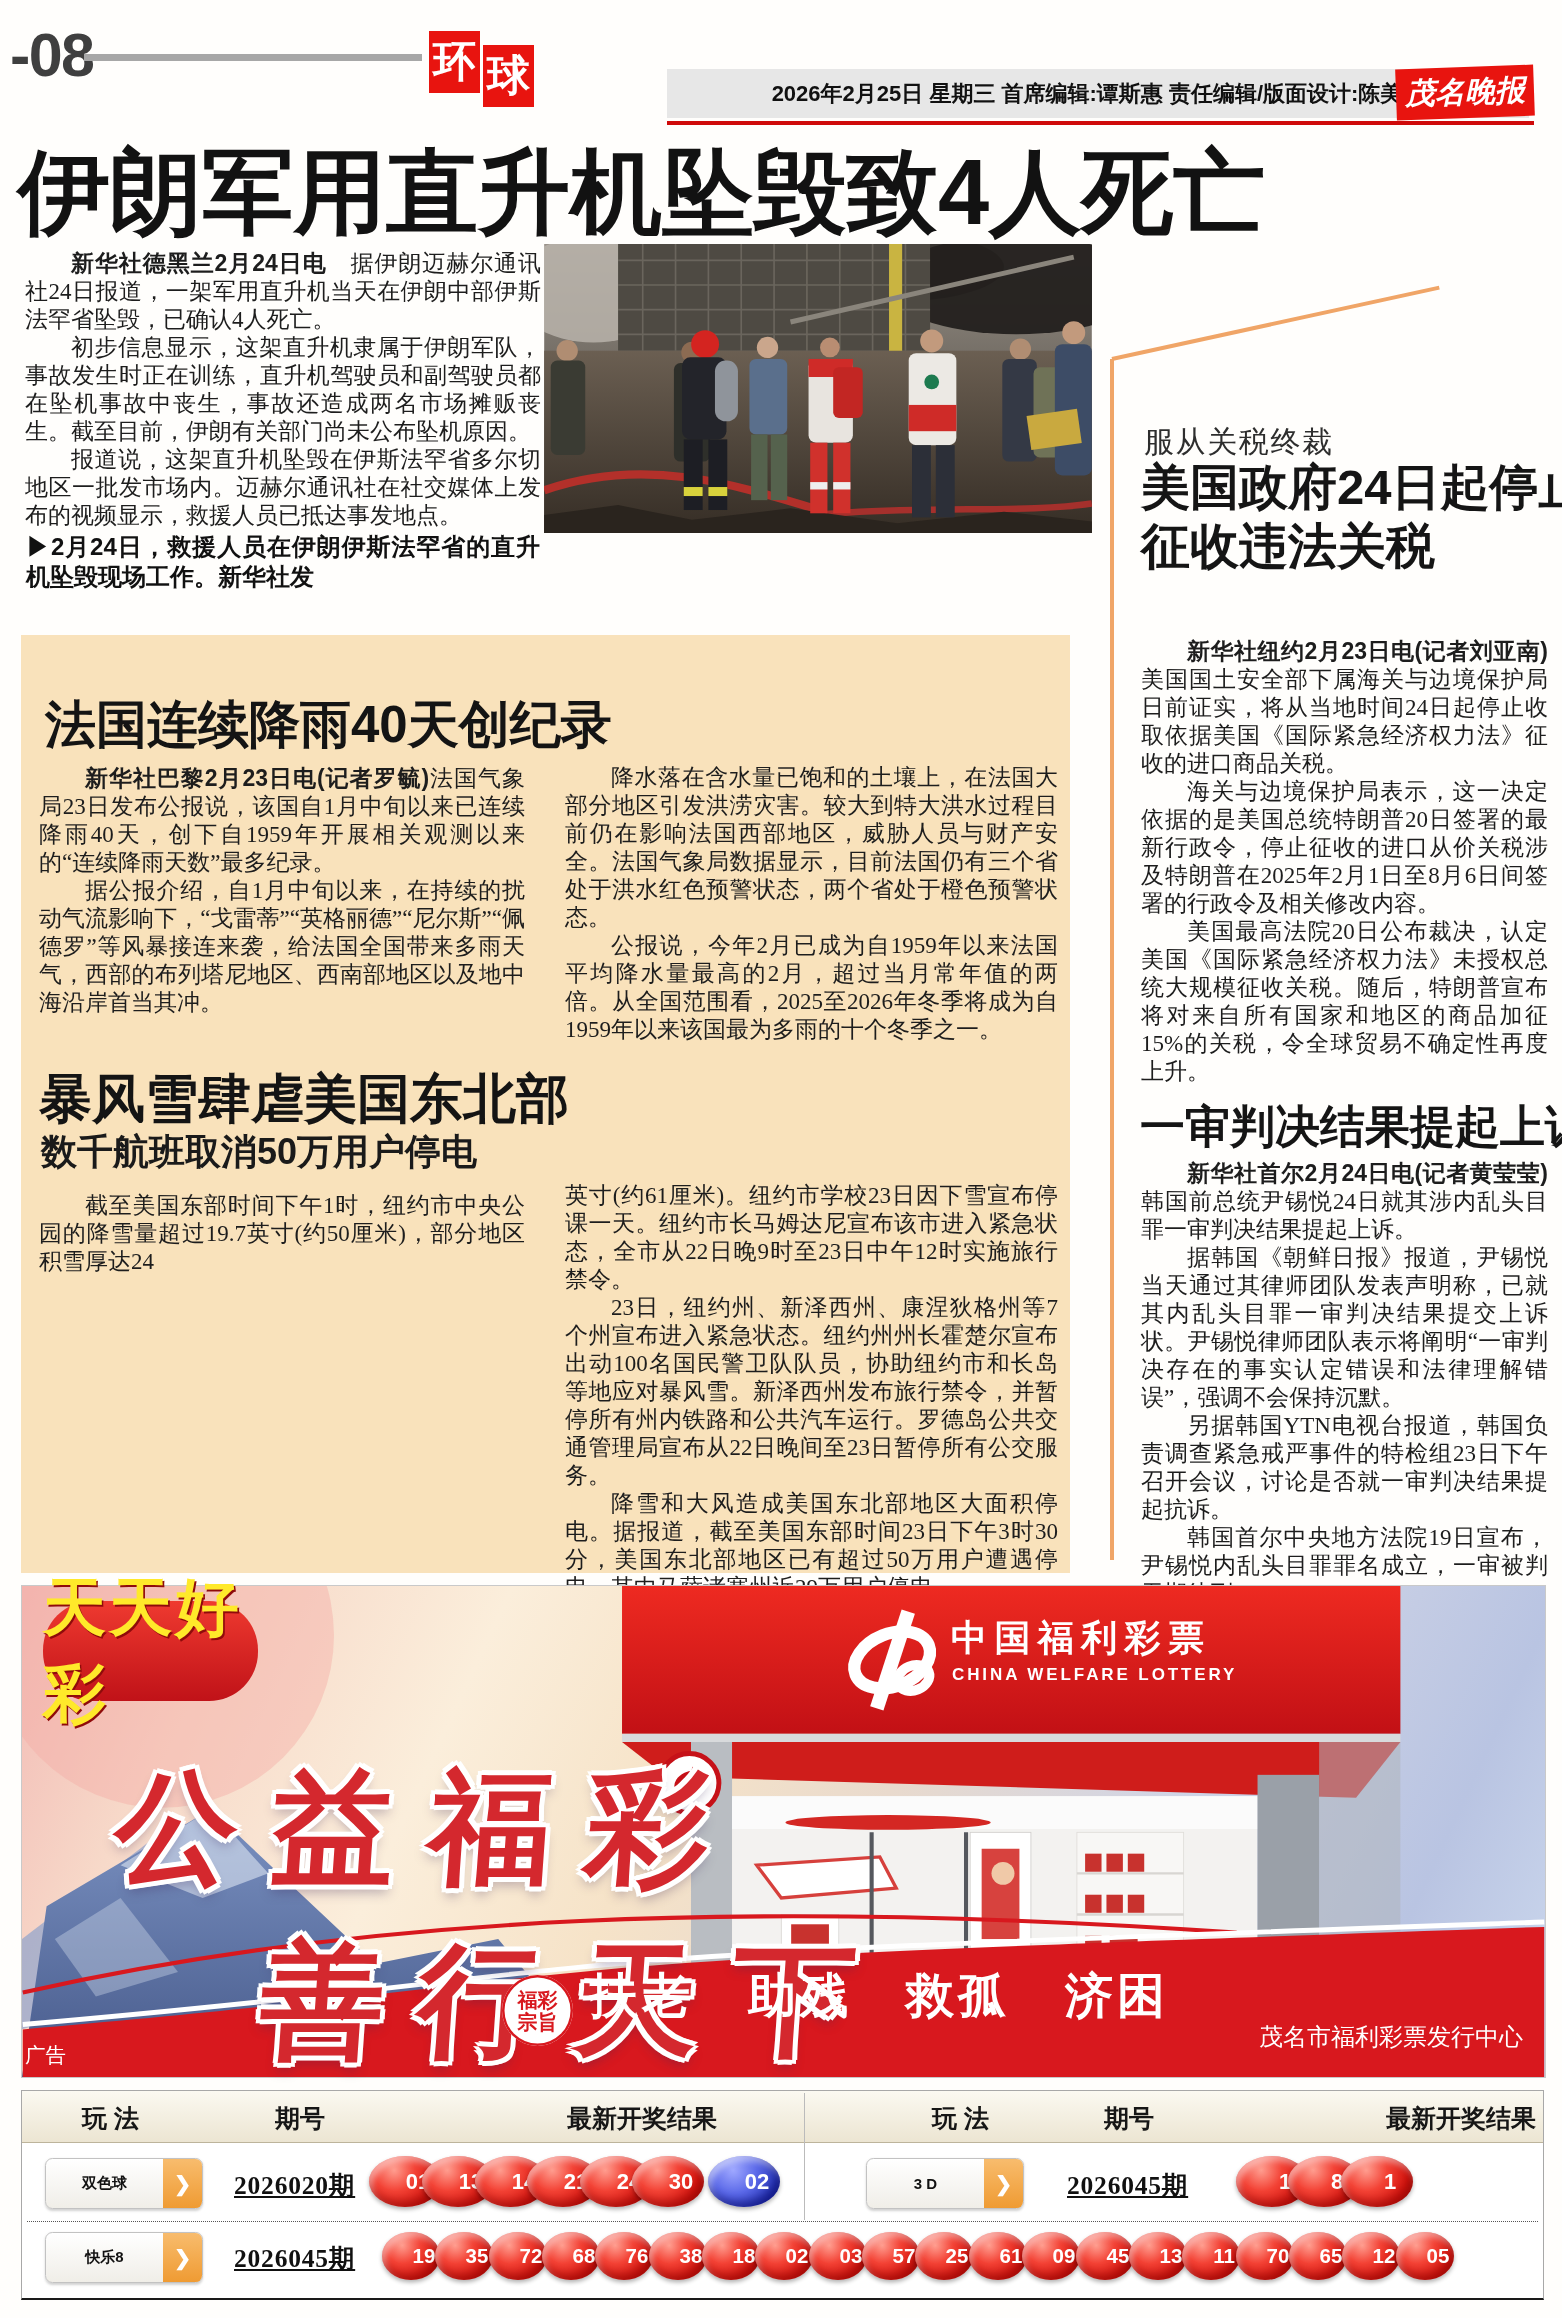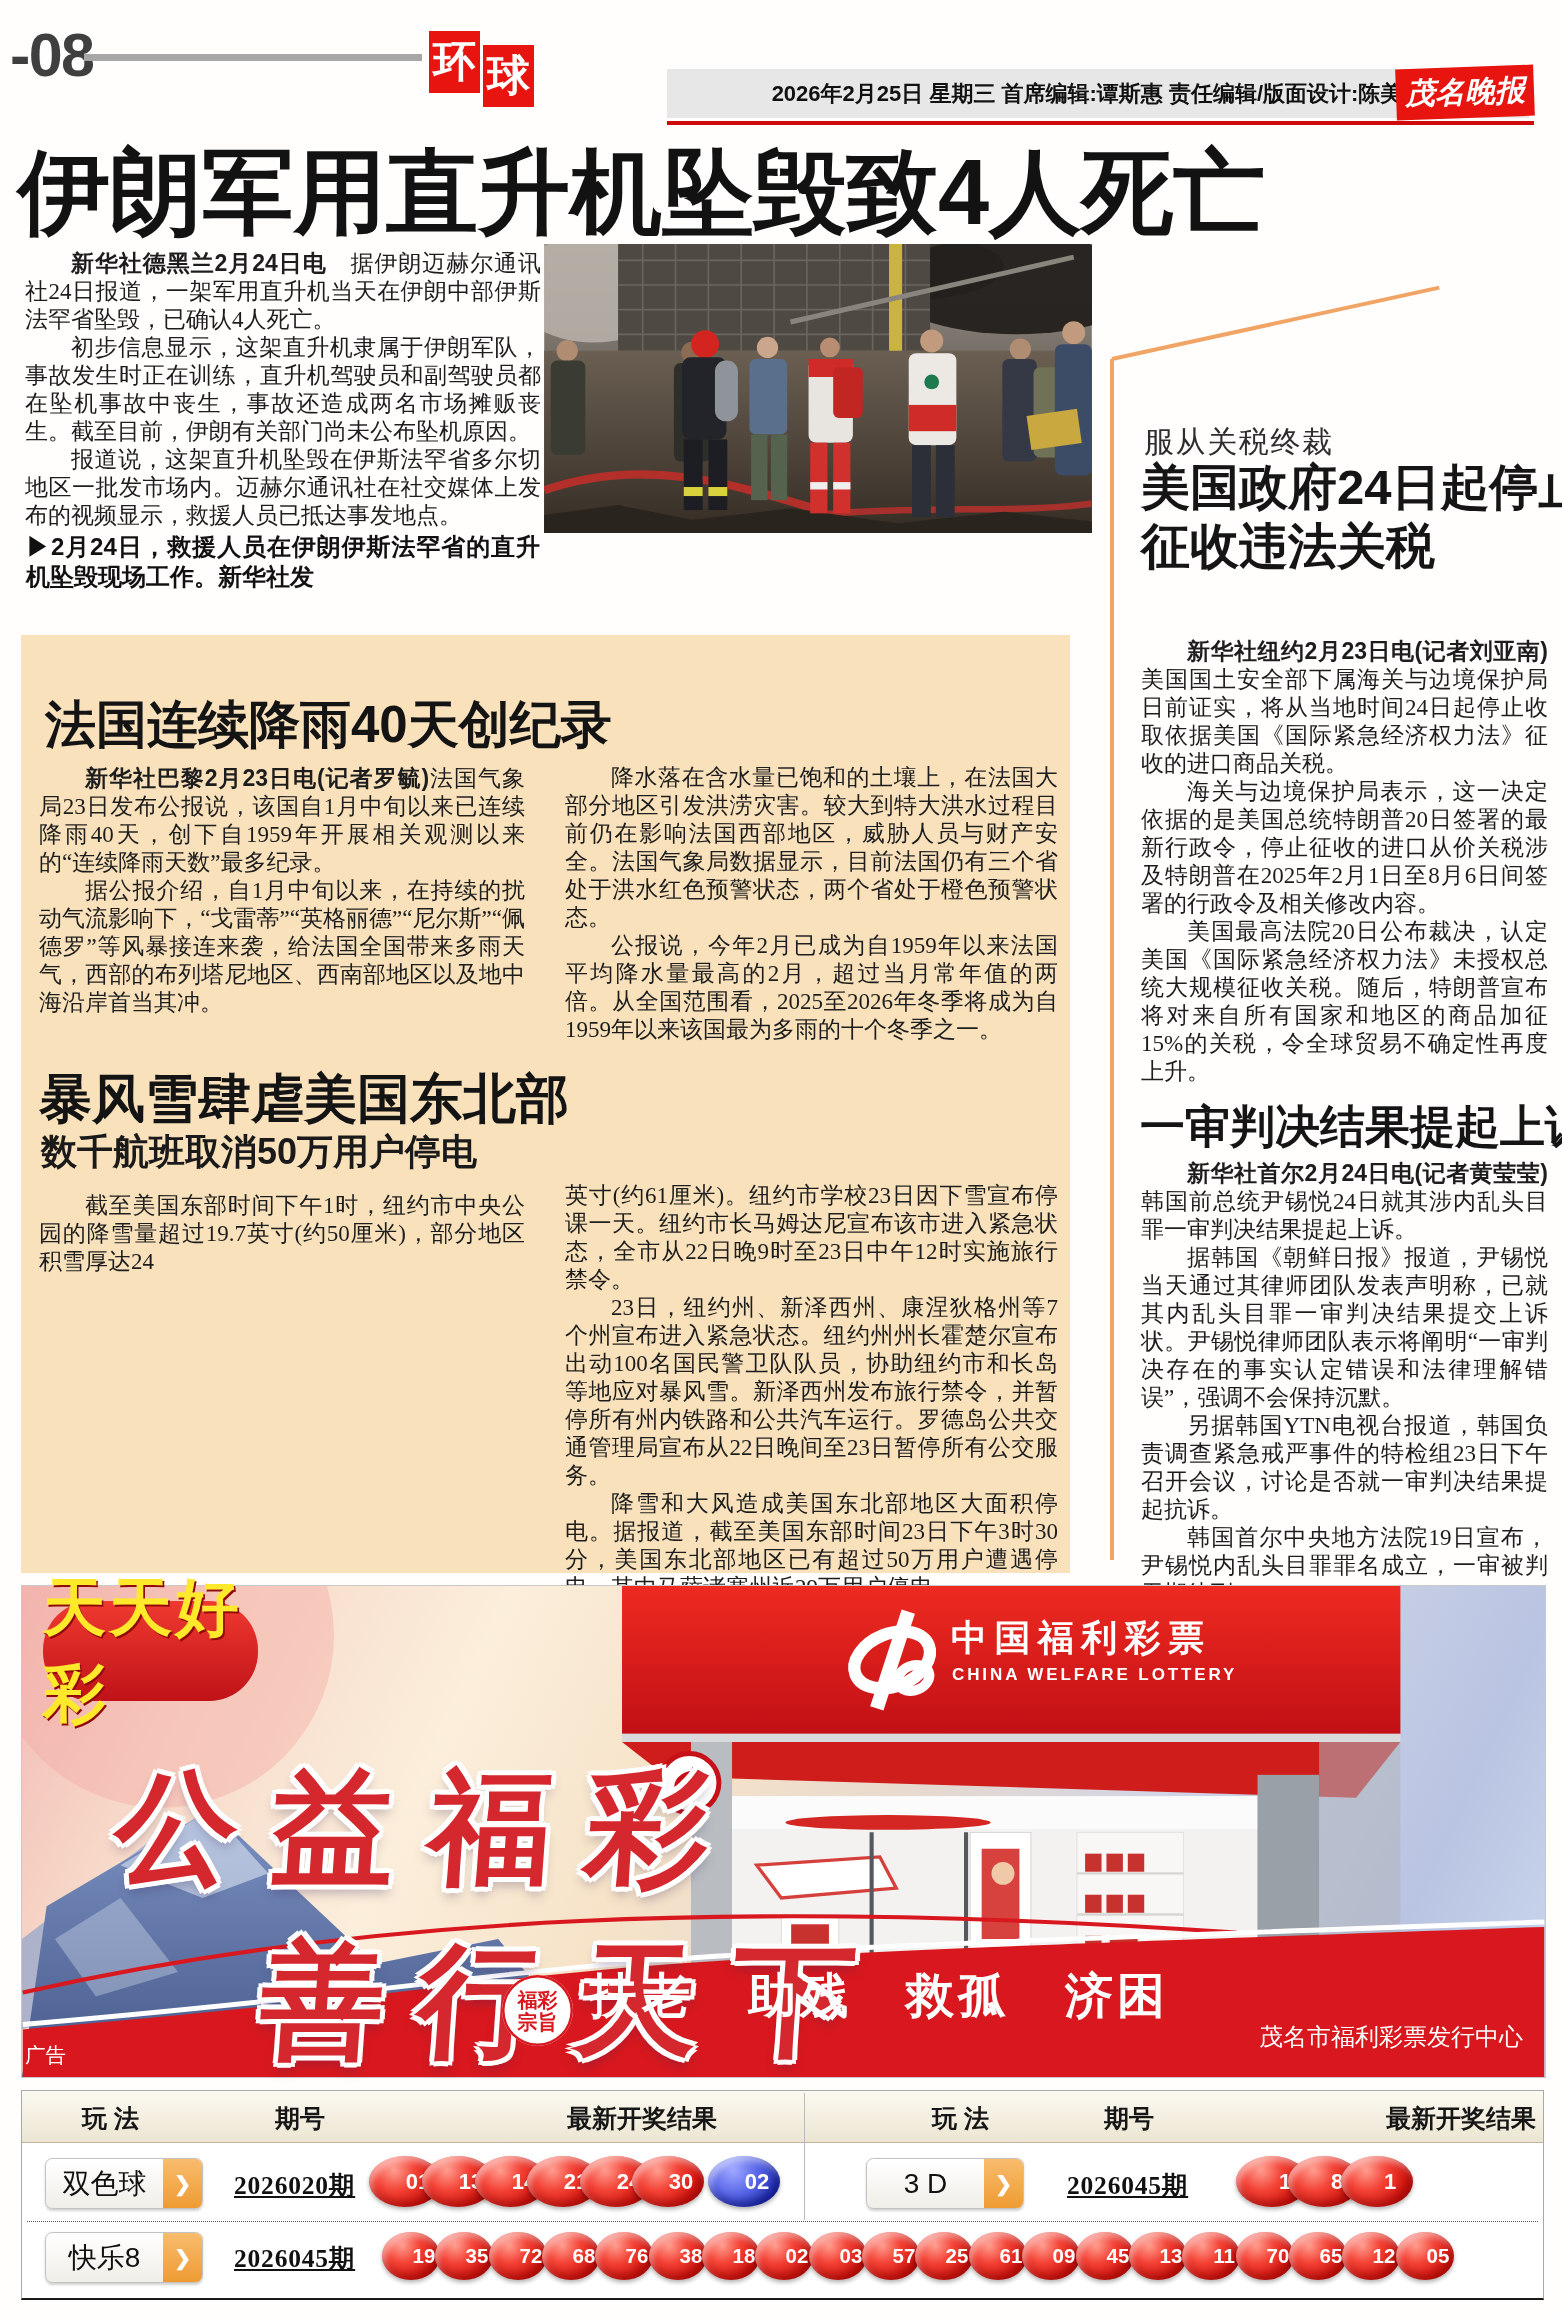--- a/index.html
+++ b/index.html
@@ -55,21 +55,21 @@
   .issuer{left:1259px;top:2021px;color:#fff;font-size:24px;white-space:nowrap;}
 
   
   .ltable{left:20.5px;top:2090px;width:1523px;height:210px;background:#fff;border:0.8px solid #a8a8a8;border-bottom:2.5px solid #1a1a1a;box-sizing:border-box;}
   .lhead{left:0;top:0;width:100%;height:51px;background:linear-gradient(#fbf9f1,#ece5d2);border-bottom:0.8px solid #bdb49b;}
   .tbl-head{font-size:25px;font-weight:bold;color:#161616;white-space:nowrap;}
   .vdiv{left:782px;top:1.6px;width:0.8px;height:127px;background:#bbb;}
   .dotted{left:5px;top:130px;width:1511px;border-top:1.6px dotted #555;}
   .game-btn{display:flex;border:0.8px solid #c2c2c2;border-radius:7.4px;background:linear-gradient(#ffffff,#f0eee8);
             box-shadow:0 1.6px 2.5px rgba(0,0,0,.18);overflow:hidden;cursor:pointer;}
-  .game-btn .lbl{flex:1;display:flex;align-items:center;justify-content:center;font-size:28px;font-weight:400;color:#111;}
+  .game-btn .lbl{flex:1;display:flex;align-items:center;justify-content:center;font-size:15px;font-weight:700;color:#111;}
   .game-btn .tab{width:39px;background:linear-gradient(#f8bc6d,#ef9b33);color:#fff;display:flex;align-items:center;justify-content:center;
                  font-size:20.5px;font-weight:bold;}
   .issue{font-family:"Liberation Serif",serif;font-size:25.5px;font-weight:600;color:#111;text-decoration:underline;letter-spacing:0.8px;white-space:nowrap;cursor:pointer;}
   .ball{position:absolute;display:flex;align-items:center;justify-content:center;border-radius:50%;color:#fff;font-weight:bold;
         font-family:"Liberation Sans",sans-serif;
         box-shadow:inset -4.1px -5.7px 8.2px rgba(110,0,0,.4),inset 3.3px 5px 6.6px rgba(255,255,255,.5),0 2.5px 4.1px rgba(0,0,0,.3);padding-left:26px;}
   .ball.red{background:radial-gradient(circle at 35% 28%,#ff9d8f 0%,#f34235 35%,#d6150f 70%,#a50b06 100%);}
   .ball.blue{background:radial-gradient(circle at 35% 28%,#9fa8ff 0%,#5a68e8 40%,#2836b8 75%,#1a2590 100%);
              box-shadow:inset -4.1px -5.7px 8.2px rgba(0,0,90,.45),inset 3.3px 5px 6.6px rgba(255,255,255,.5),0 2.5px 4.1px rgba(0,0,0,.3);}
   .b1{width:46px;height:51px;font-size:22px;}

